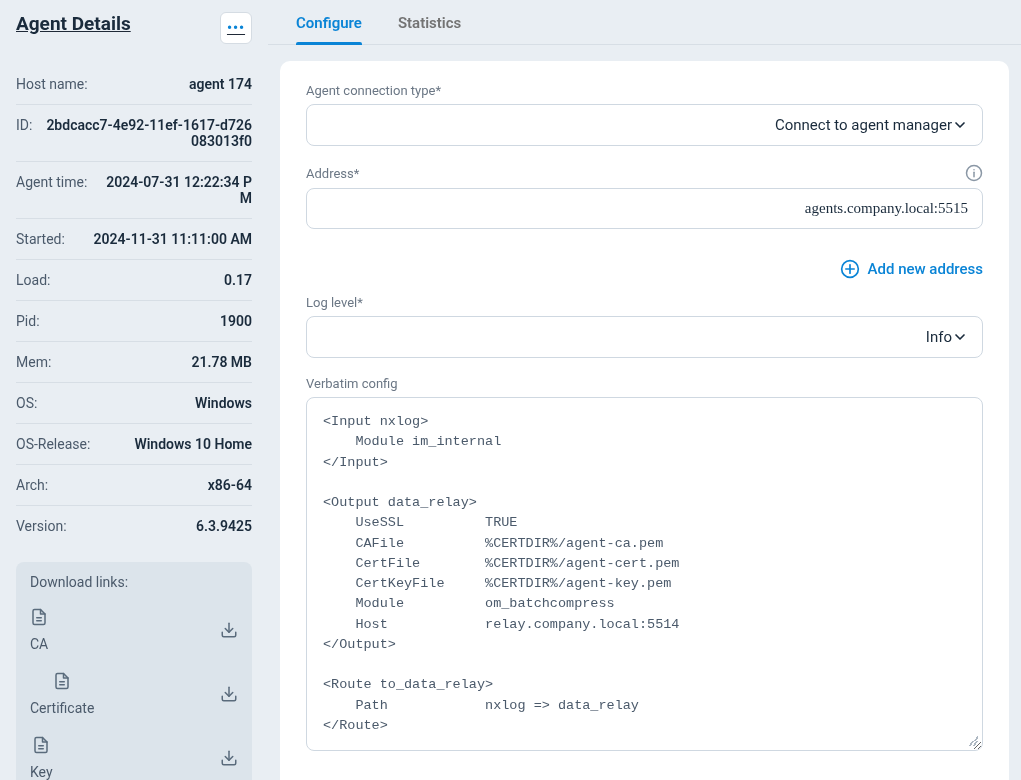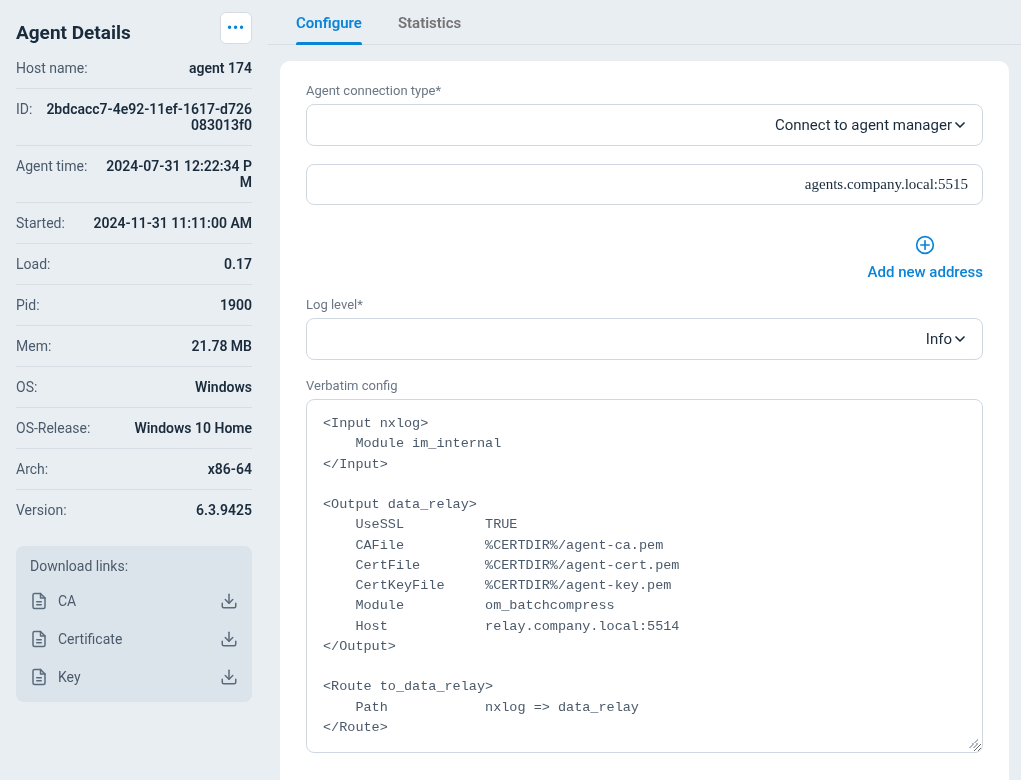--- a/index.html
+++ b/index.html
@@ -16,22 +16,23 @@
   
   .sidebar {
     width: 268px;
     background: #e9eef3;
     padding: 12px 16px 16px 16px;
     overflow-y: auto;
   }
   .sidebar-header {
     display: flex;
     justify-content: space-between;
-    align-items: flex-end;
-    margin-bottom: 4px;
+    align-items: flex-start;
+    margin-bottom: 20px;
+    text-decoration: underline;
   }
   .sidebar-title {
     font-size: 19px;
     font-weight: 700;
     color: #1a2b3c;
   }
   .more-button {
     width: 32px;
     height: 32px;
     background: #fff;
@@ -84,20 +85,21 @@
     align-items: center;
     justify-content: space-between;
     padding: 10px 0;
     cursor: pointer;
   }
   .download-left {
     display: flex;
     align-items: center;
     gap: 10px;
     color: #4b5a6b;
+    flex-direction: column;
   }
   .dl-icon, .file-icon { color: #5a6b7c; }
   
   .main {
     flex: 1;
     padding: 0 0 12px 0;
     overflow-y: auto;
   }
   .tabs {
     display: flex;
@@ -166,21 +168,20 @@
     margin: 30px 0 16px 0;
   }
   .add-link {
     display: flex;
     align-items: center;
     gap: 8px;
     color: #0a84d6;
     font-weight: 500;
     font-size: 15px;
     cursor: pointer;
-    flex-direction: column;
   }
   .textarea {
     width: 100%;
     border: 1px solid #cfd8e1;
     border-radius: 8px;
     padding: 14px 16px;
     font-family: "SFMono-Regular", Consolas, "Liberation Mono", Menlo, monospace;
     font-size: 13.5px;
     line-height: 1.5;
     color: #4b5a6b;
@@ -340,20 +341,30 @@
         <span>Connect to agent manager</span>
         <span class="chevron">
           <svg width="16" height="16" viewBox="0 0 24 24" fill="none" stroke="currentColor" stroke-width="2.5" stroke-linecap="round" stroke-linejoin="round">
               <polyline points="6 9 12 15 18 9"></polyline>
             </svg>
         </span>
       </div>
     </div>
 
     <div class="form-group">
+      <div class="form-label">
+        <span>Address*</span>
+        <span class="info-ic">
+          <svg width="18" height="18" viewBox="0 0 24 24" fill="none" stroke="currentColor" stroke-width="2" stroke-linecap="round" stroke-linejoin="round">
+              <circle cx="12" cy="12" r="10"></circle>
+              <line x1="12" y1="11" x2="12" y2="17"></line>
+              <circle cx="12" cy="7.5" r="1" fill="currentColor" stroke="none"></circle>
+            </svg>
+        </span>
+      </div>
       <div class="text-input">
         <span>agents.company.local:5515</span>
       </div>
     </div>
 
     <div class="add-link-row">
       <div class="add-link">
         <span>
           <svg width="20" height="20" viewBox="0 0 24 24" fill="none" stroke="#0a84d6" stroke-width="2" stroke-linecap="round" stroke-linejoin="round">
               <circle cx="12" cy="12" r="10"></circle>

